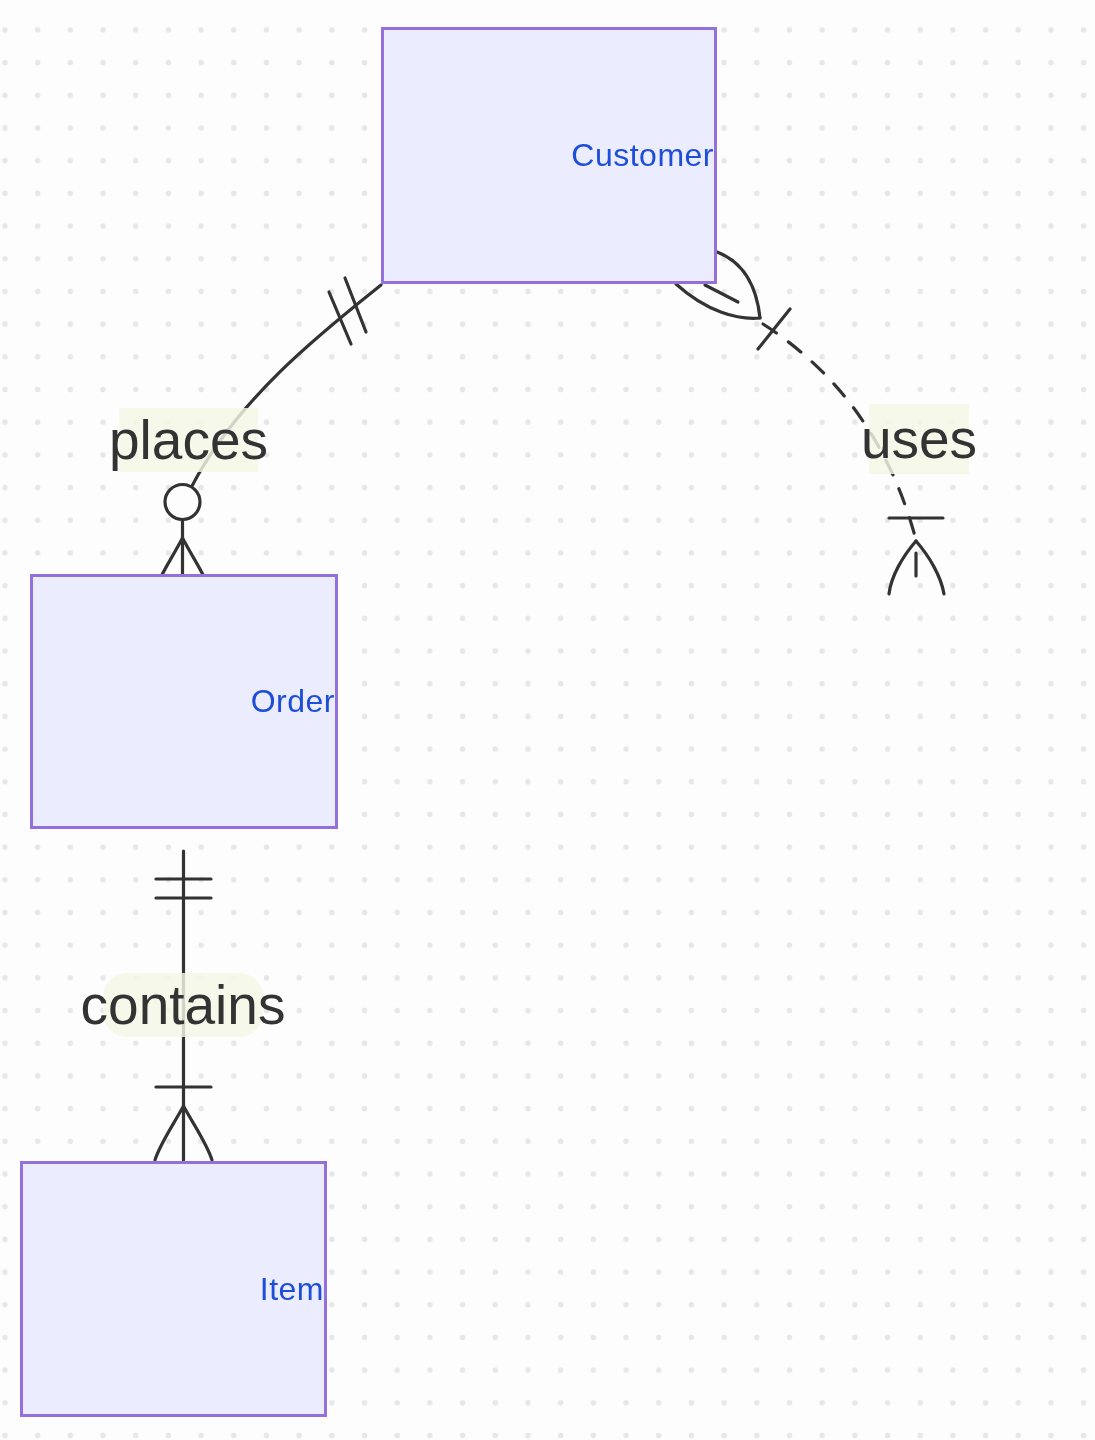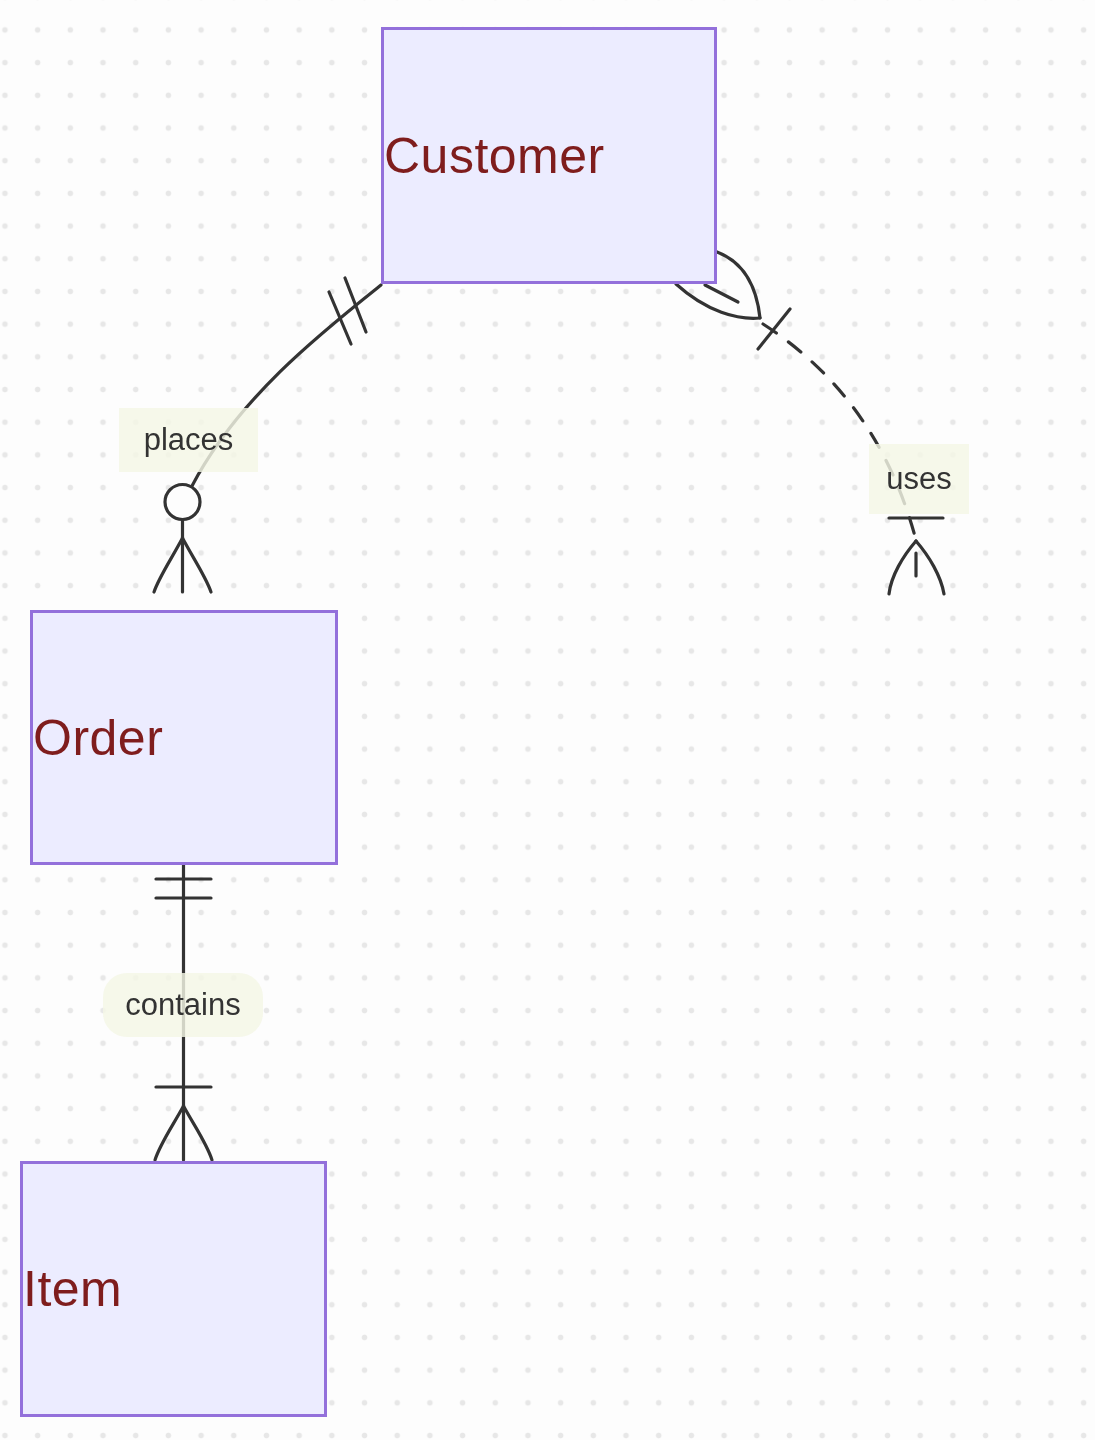--- a/index.html
+++ b/index.html
@@ -39,32 +39,32 @@
     stroke-width: 3.2;
     fill: #fdfdfd;
   }
   .entity {
     position: absolute;
     box-sizing: border-box;
     background: #ECECFF;
     border: 3px solid #9370DB;
     display: flex;
     align-items: center;
-    justify-content: flex-start;
-    color: #7f1d1d;
-    font-size: 50px;
+    justify-content: flex-end;
+    color: #1d4ed8;
+    font-size: 32px;
     letter-spacing: 0.5px;
     user-select: none;
   }
   .rel-label {
     position: absolute;
     box-sizing: border-box;
     background: rgba(244, 246, 229, 0.82);
     color: #333333;
-    font-size: 31px;
+    font-size: 55px;
     display: flex;
     align-items: center;
     justify-content: center;
     user-select: none;
   }
 </style>
 </head>
 <body>
 
 <div class="canvas">
@@ -98,29 +98,29 @@
       <path class="stroke" d="M 156 879 L 211 879"></path>
       <path class="stroke" d="M 156 898 L 211 898"></path>
       <path class="stroke" d="M 156 1087 L 211 1087"></path>
       <path class="stroke" d="M 183.5 1106 C 172 1127, 160 1144, 155 1160"></path>
       <path class="stroke" d="M 183.5 1106 C 195 1127, 207 1144, 212 1160"></path>
     </g>
   </svg>
 
   <div class="rel-label" style="left:119px; top:408px; width:139px; height:64px;">places</div>
 
-  <div class="rel-label" style="left:869px; top:404px; width:100px; height:70px;margin-top:40px;">uses</div>
+  <div class="rel-label" style="left:869px; top:404px; width:100px; height:70px;">uses</div>
 
   <div class="rel-label" style="left:103px; top:973px; width:160px; height:64px;border-radius:24px;">contains</div>
 
   <div class="entity" style="left:381px; top:27px; width:336px; height:257px;">
     <span>Customer</span>
   </div>
 
-  <div class="entity" style="left:30px; top:610px; width:308px; height:255px;">
+  <div class="entity" style="left:30px; top:574px; width:308px; height:255px;">
     <span>Order</span>
   </div>
 
 
   <div class="entity" style="left:20px; top:1161px; width:307px; height:256px;">
     <span>Item</span>
   </div>
 
 </div>
 

